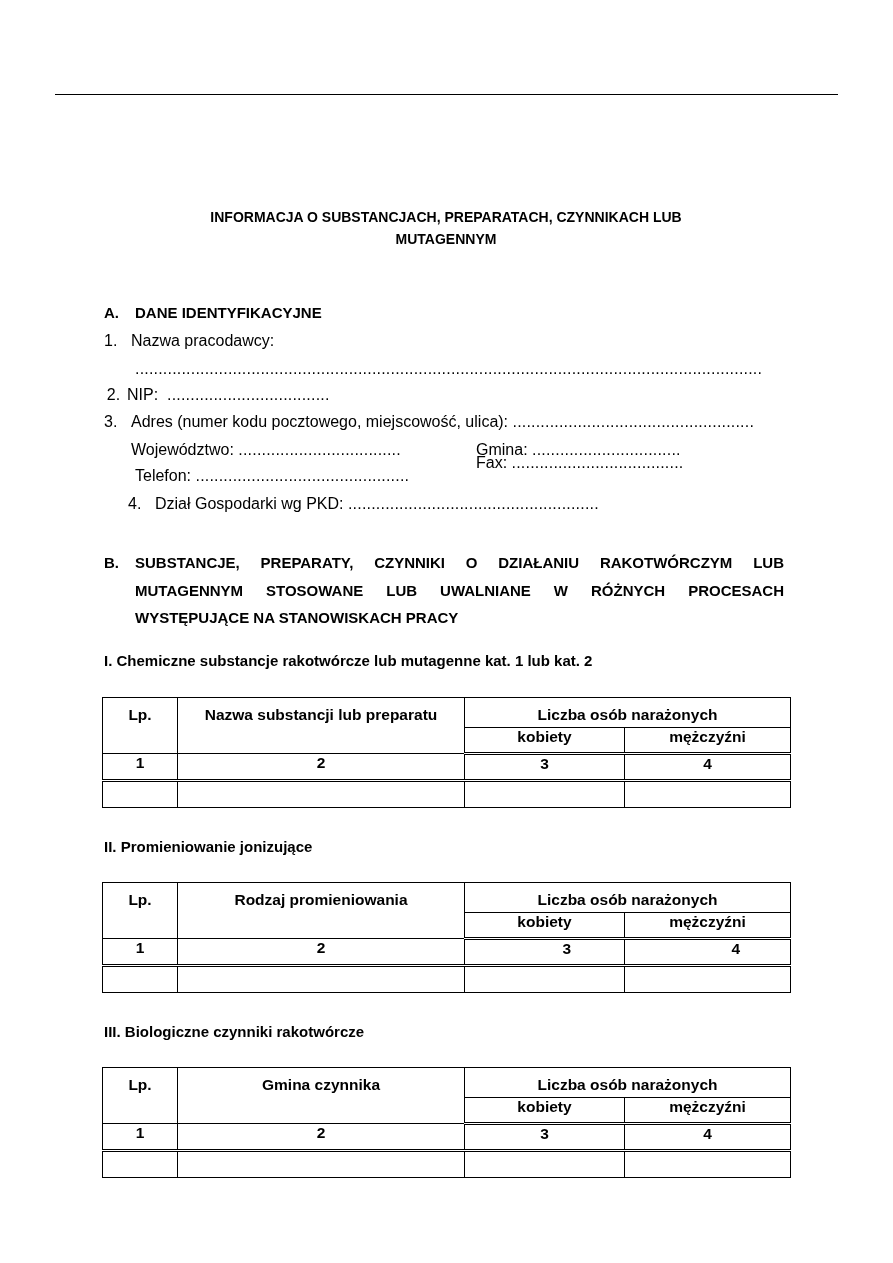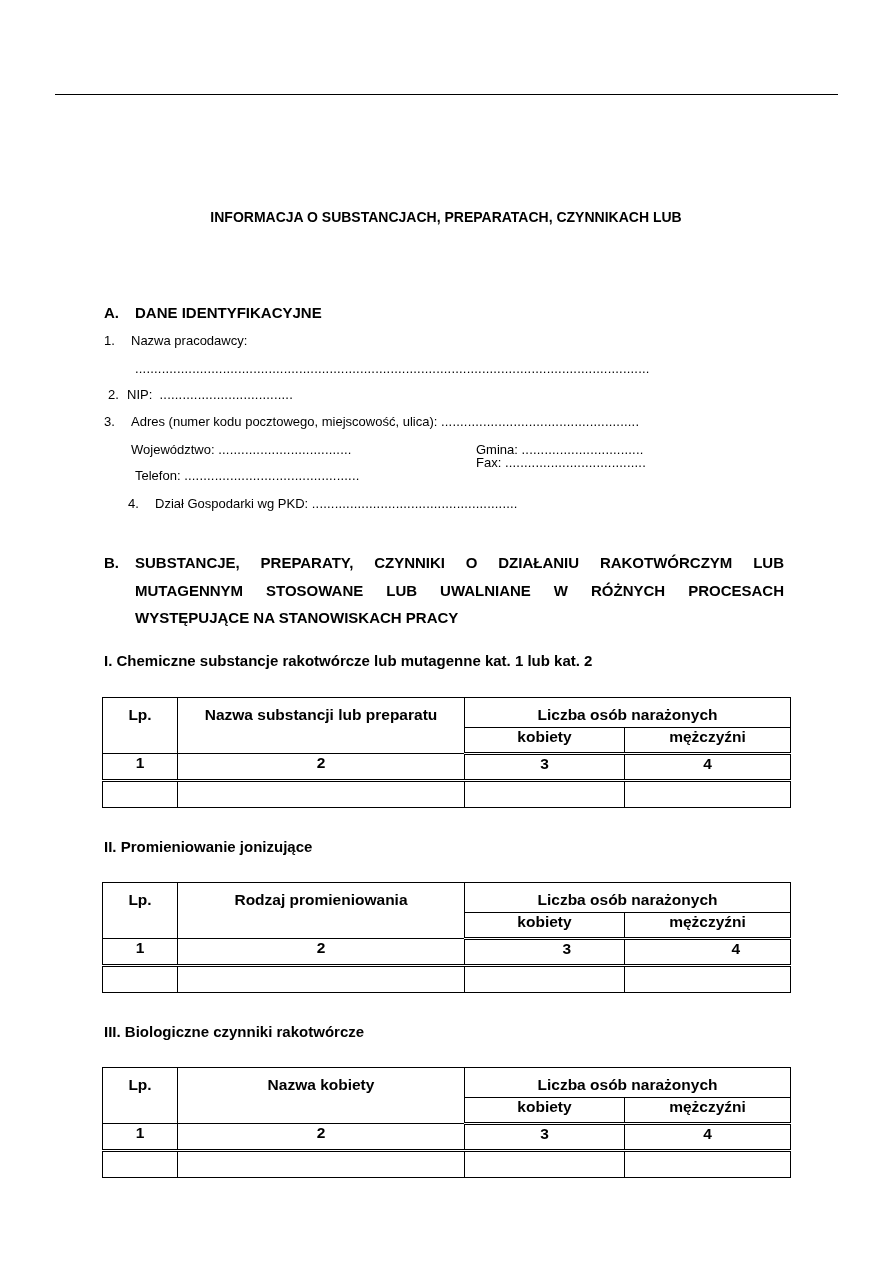--- a/index.html
+++ b/index.html
@@ -7,21 +7,21 @@
     width: 893px; height: 1263px; position: relative; overflow: hidden;
     font-family: "Liberation Sans", sans-serif; color: #000;
   }
   .rule { position: absolute; left: 55px; top: 94px; width: 783px; height: 1px; background: #000; }
   .title {
     position: absolute; left: 110px; top: 206px; width: 672px;
     text-align: center; font-weight: bold; font-size: 14px; line-height: 22px;
   }
   .sec-a { position: absolute; left: 104px; top: 304px; font-weight: bold; font-size: 15px; }
   .sec-a .letter, .sec-b .letter { display: inline-block; width: 31px; }
-  .line { position: absolute; font-size: 13px; line-height: 18px; white-space: nowrap; }
+  .line { position: absolute; font-size: 16px; line-height: 18px; white-space: nowrap; }
   .num { display: inline-block; width: 27px; }
   .dots { letter-spacing: 0.2px; }
   .sec-b {
     position: absolute; left: 104px; top: 549px; width: 680px;
     font-weight: bold; font-size: 15px; line-height: 27.5px;
   }
   .sec-b .body { position: absolute; left: 31px; top: 0; width: 649px; text-align: justify; text-align-last: left; }
   .sub { position: absolute; left: 104px; font-weight: bold; font-size: 15px; }
   table.ft {
     position: absolute; left: 102px; width: 688px; border-collapse: collapse;
@@ -41,20 +41,21 @@
   .r3 { text-align: right !important; padding-right: 53px !important; }
   .r4 { text-align: right !important; padding-right: 50px !important; }
 </style>
 </head>
 <body>
 
 <div class="rule"></div>
 
 <div class="title">
   <div>INFORMACJA O SUBSTANCJACH, PREPARATACH, CZYNNIKACH LUB</div>
+  <div>MUTAGENNYM</div>
 </div>
 
 <div class="sec-a">
   <span class="letter">A.</span><span>DANE IDENTYFIKACYJNE</span>
 </div>
 
 <div class="line" style="left:104px; top:332px;">
   <span class="num">1.</span><span>Nazwa pracodawcy:</span>
 </div>
 <div class="line dots" style="left:135px; top:360px;">.......................................................................................................................................</div>
@@ -160,21 +161,21 @@
 <table class="ft" style="top:1067px;">
   <colgroup>
       <col class="c1">
       <col class="c2">
       <col class="c3">
       <col class="c4">
     </colgroup>
   <tbody>
       <tr class="hd1">
     <td class="lp" rowspan="2">Lp.</td>
-    <td class="nm" rowspan="2">Nazwa kobiety</td>
+    <td class="nm" rowspan="2">Gmina czynnika</td>
     <td class="group" colspan="2">Liczba osób narażonych</td>
   </tr>
   <tr class="hd2">
     <td>kobiety</td>
     <td>mężczyźni</td>
   </tr>
   <tr class="idx">
     <td>1</td>
     <td>2</td>
     <td>3</td>

